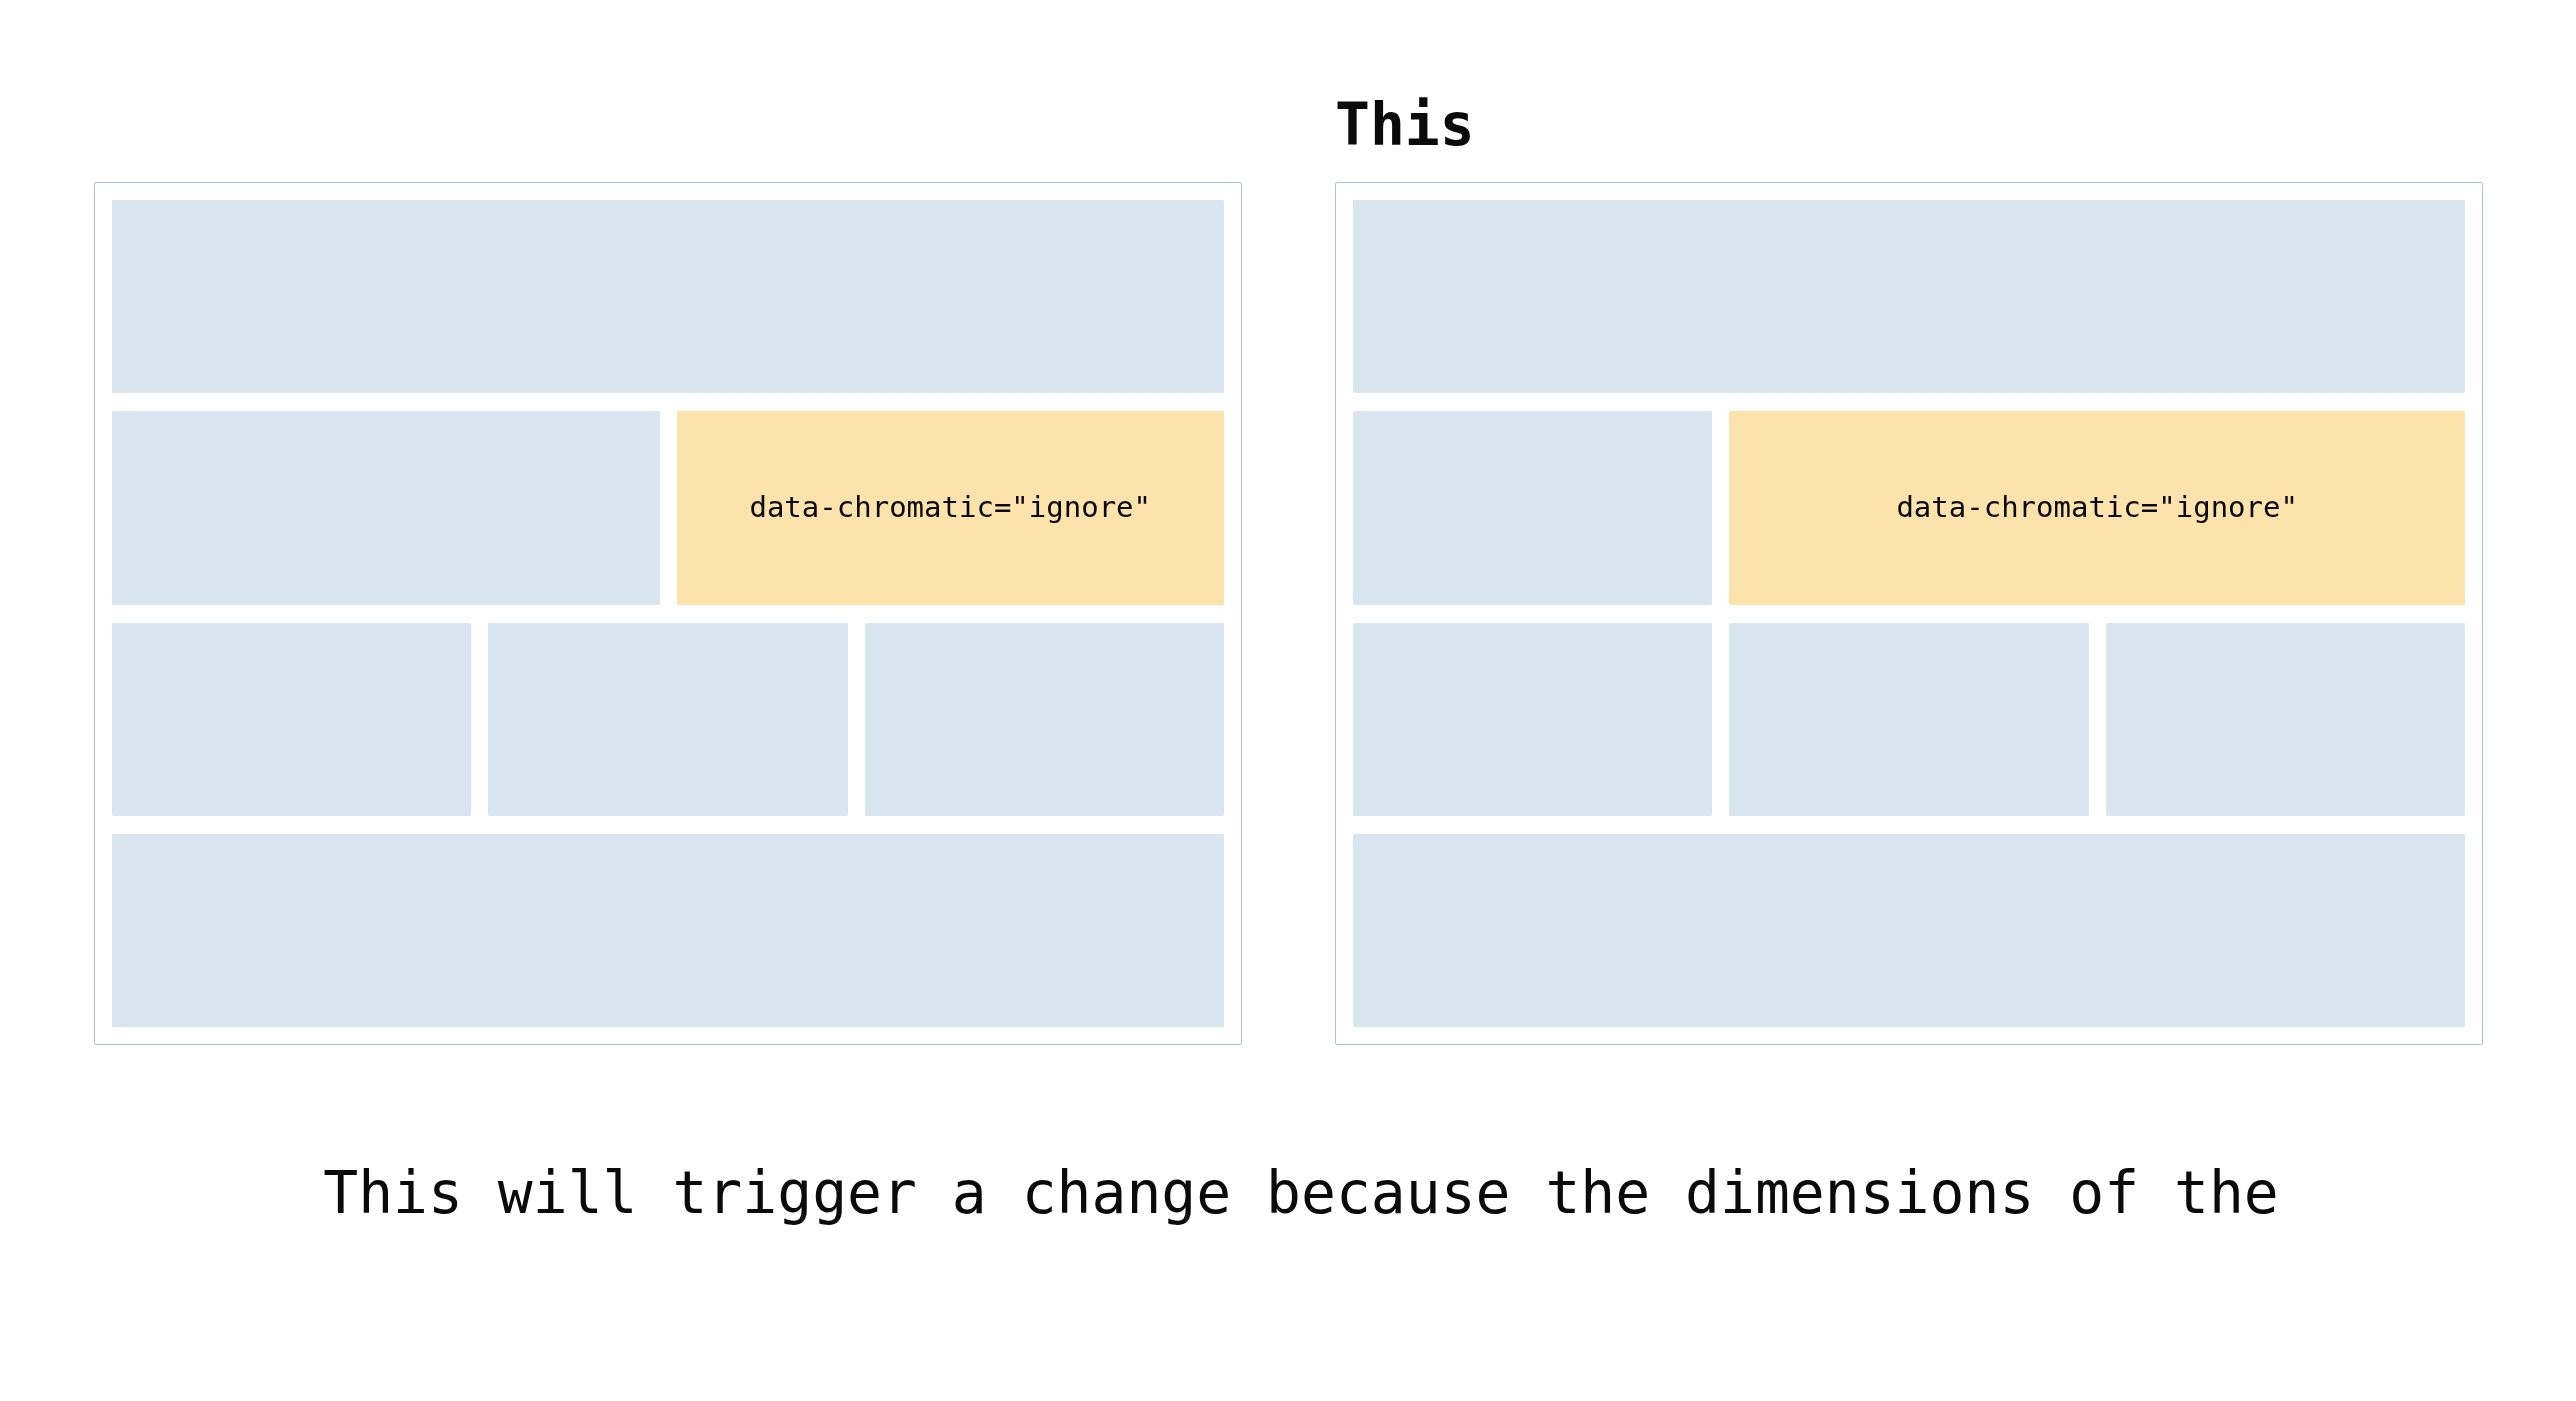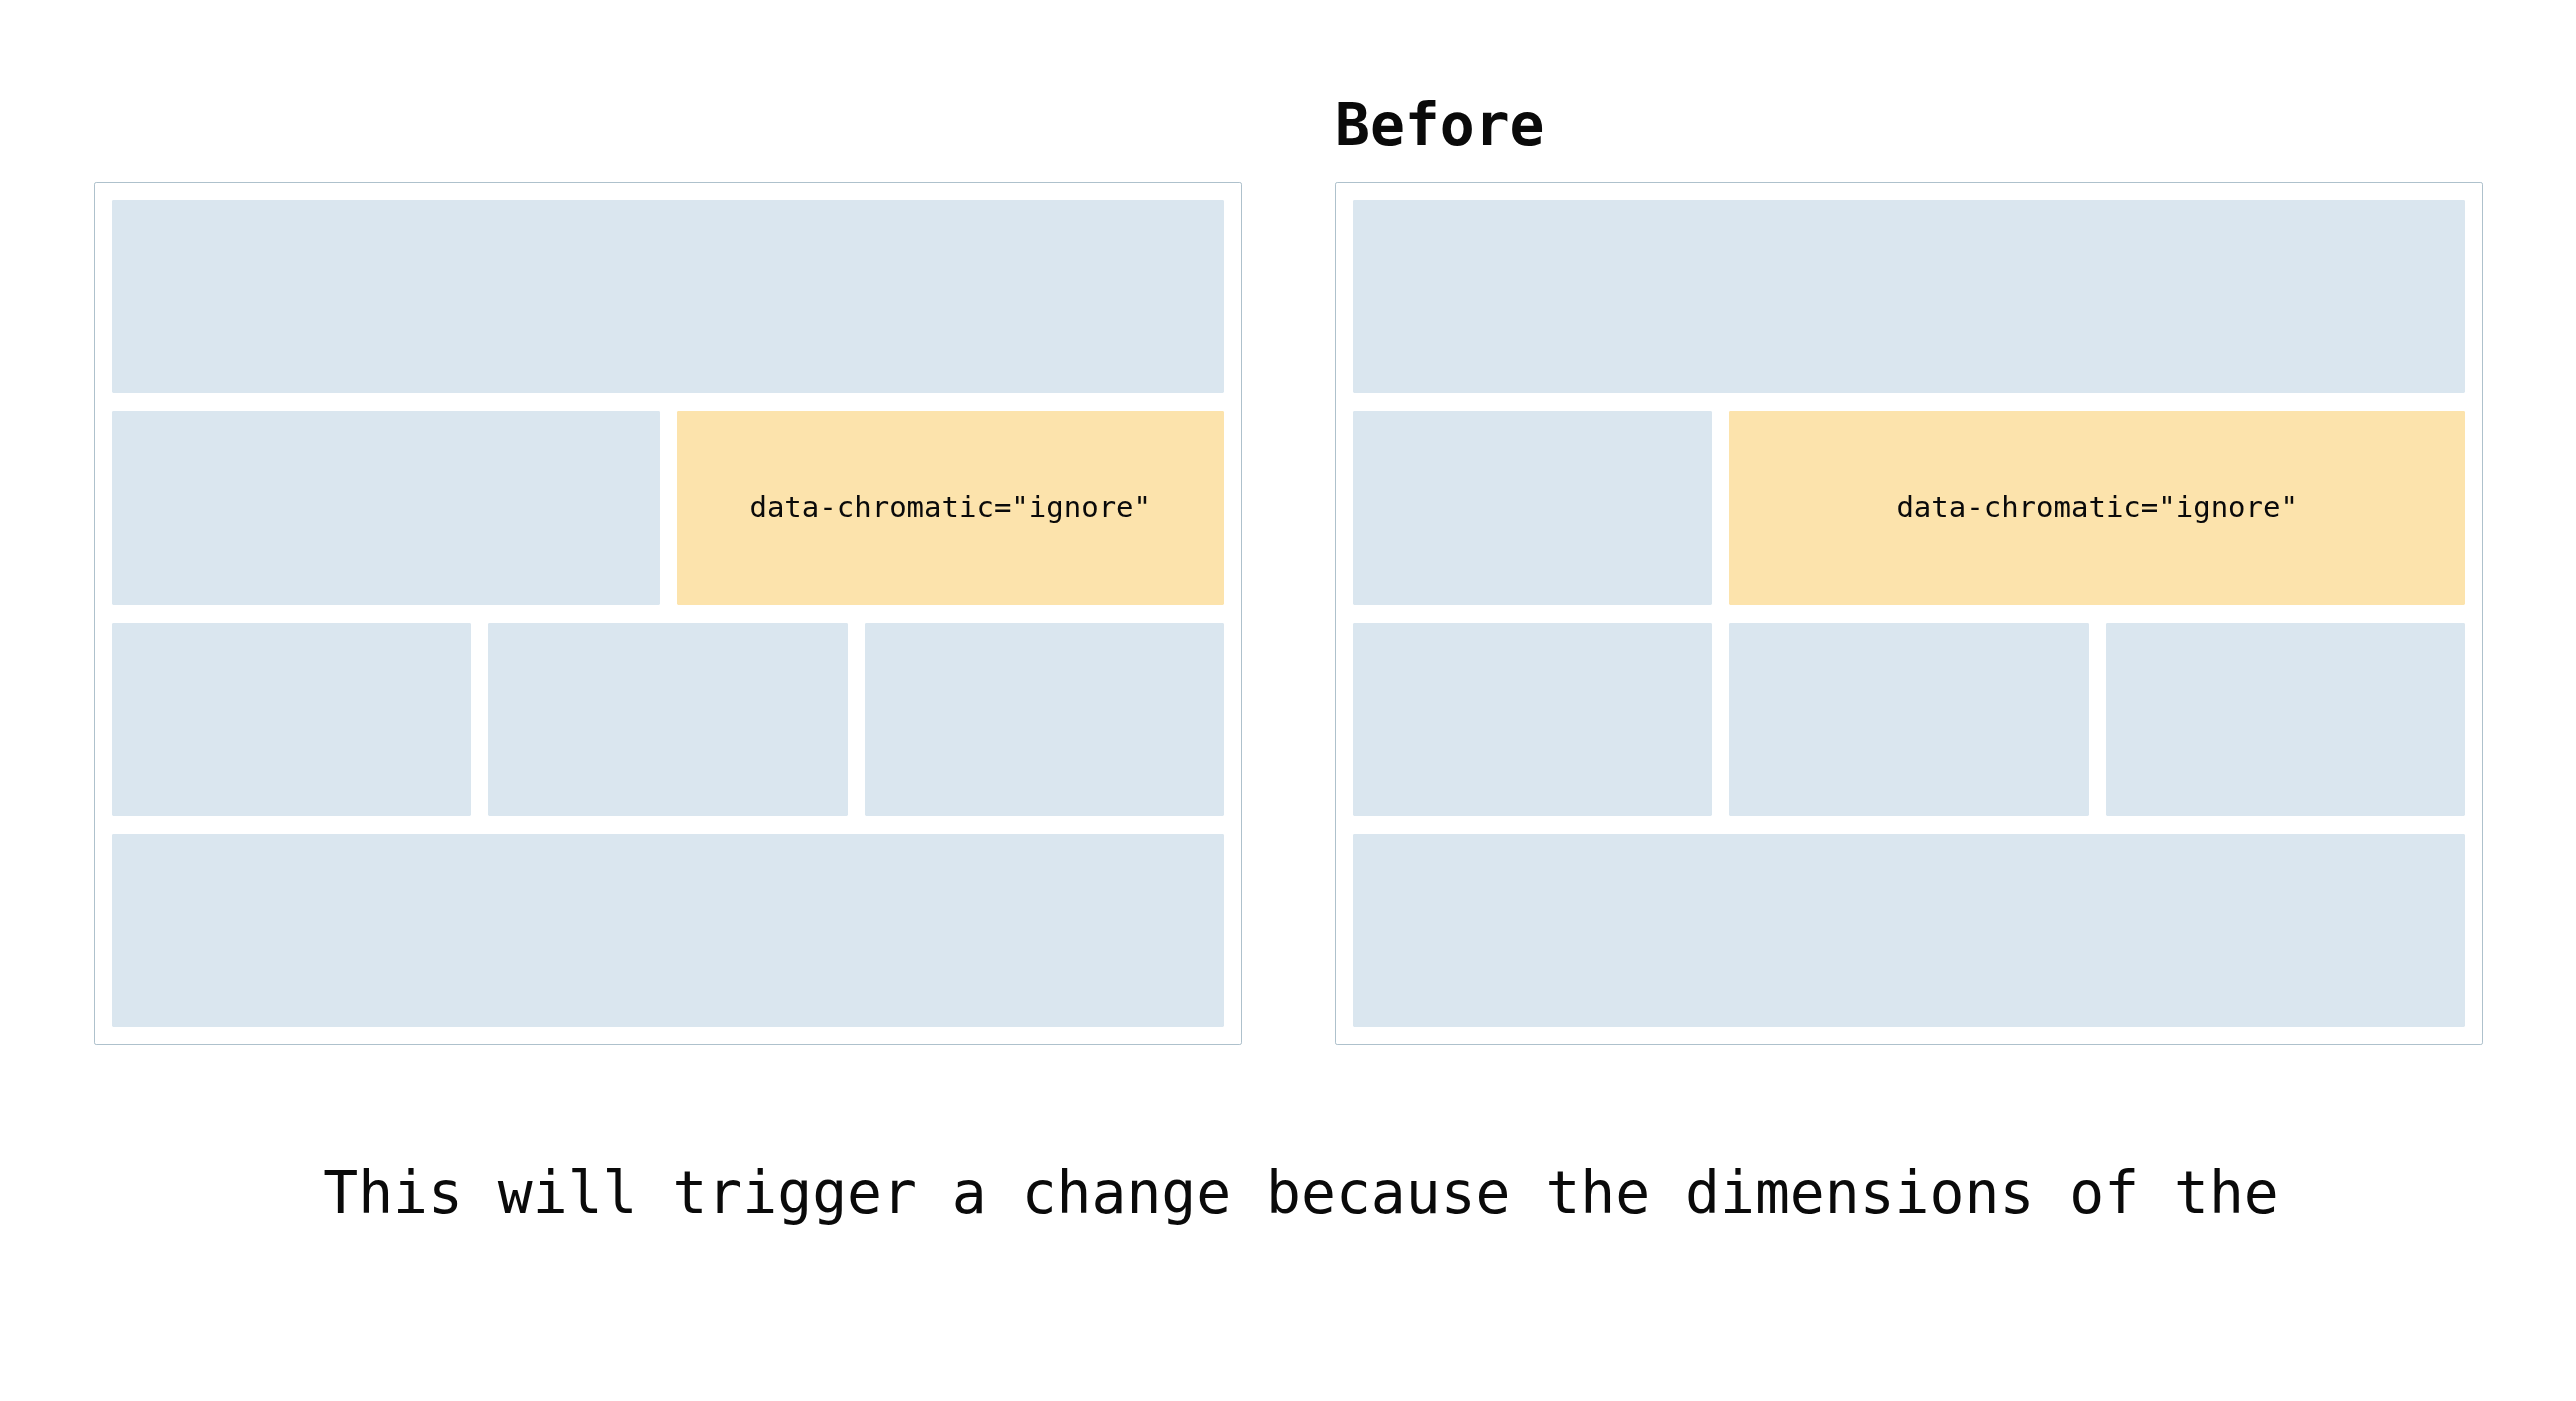--- a/index.html
+++ b/index.html
@@ -79,21 +79,21 @@
     margin-left: 26px;
   }
   .caption .line { display: block; white-space: nowrap; }
 </style>
 </head>
 <body>
 
 <div class="stage">
 
 
-  <h2 class="section-title title-after">Before</h2>
+  <h2 class="section-title title-after">This</h2>
 
   <div class="panel panel-before">
     <div class="box row-full"></div>
     <div class="box span3"></div>
     <div class="box span3 ignored">
       <span>data-chromatic="ignore"</span>
     </div>
     <div class="box span2"></div>
     <div class="box span2"></div>
     <div class="box span2"></div>

